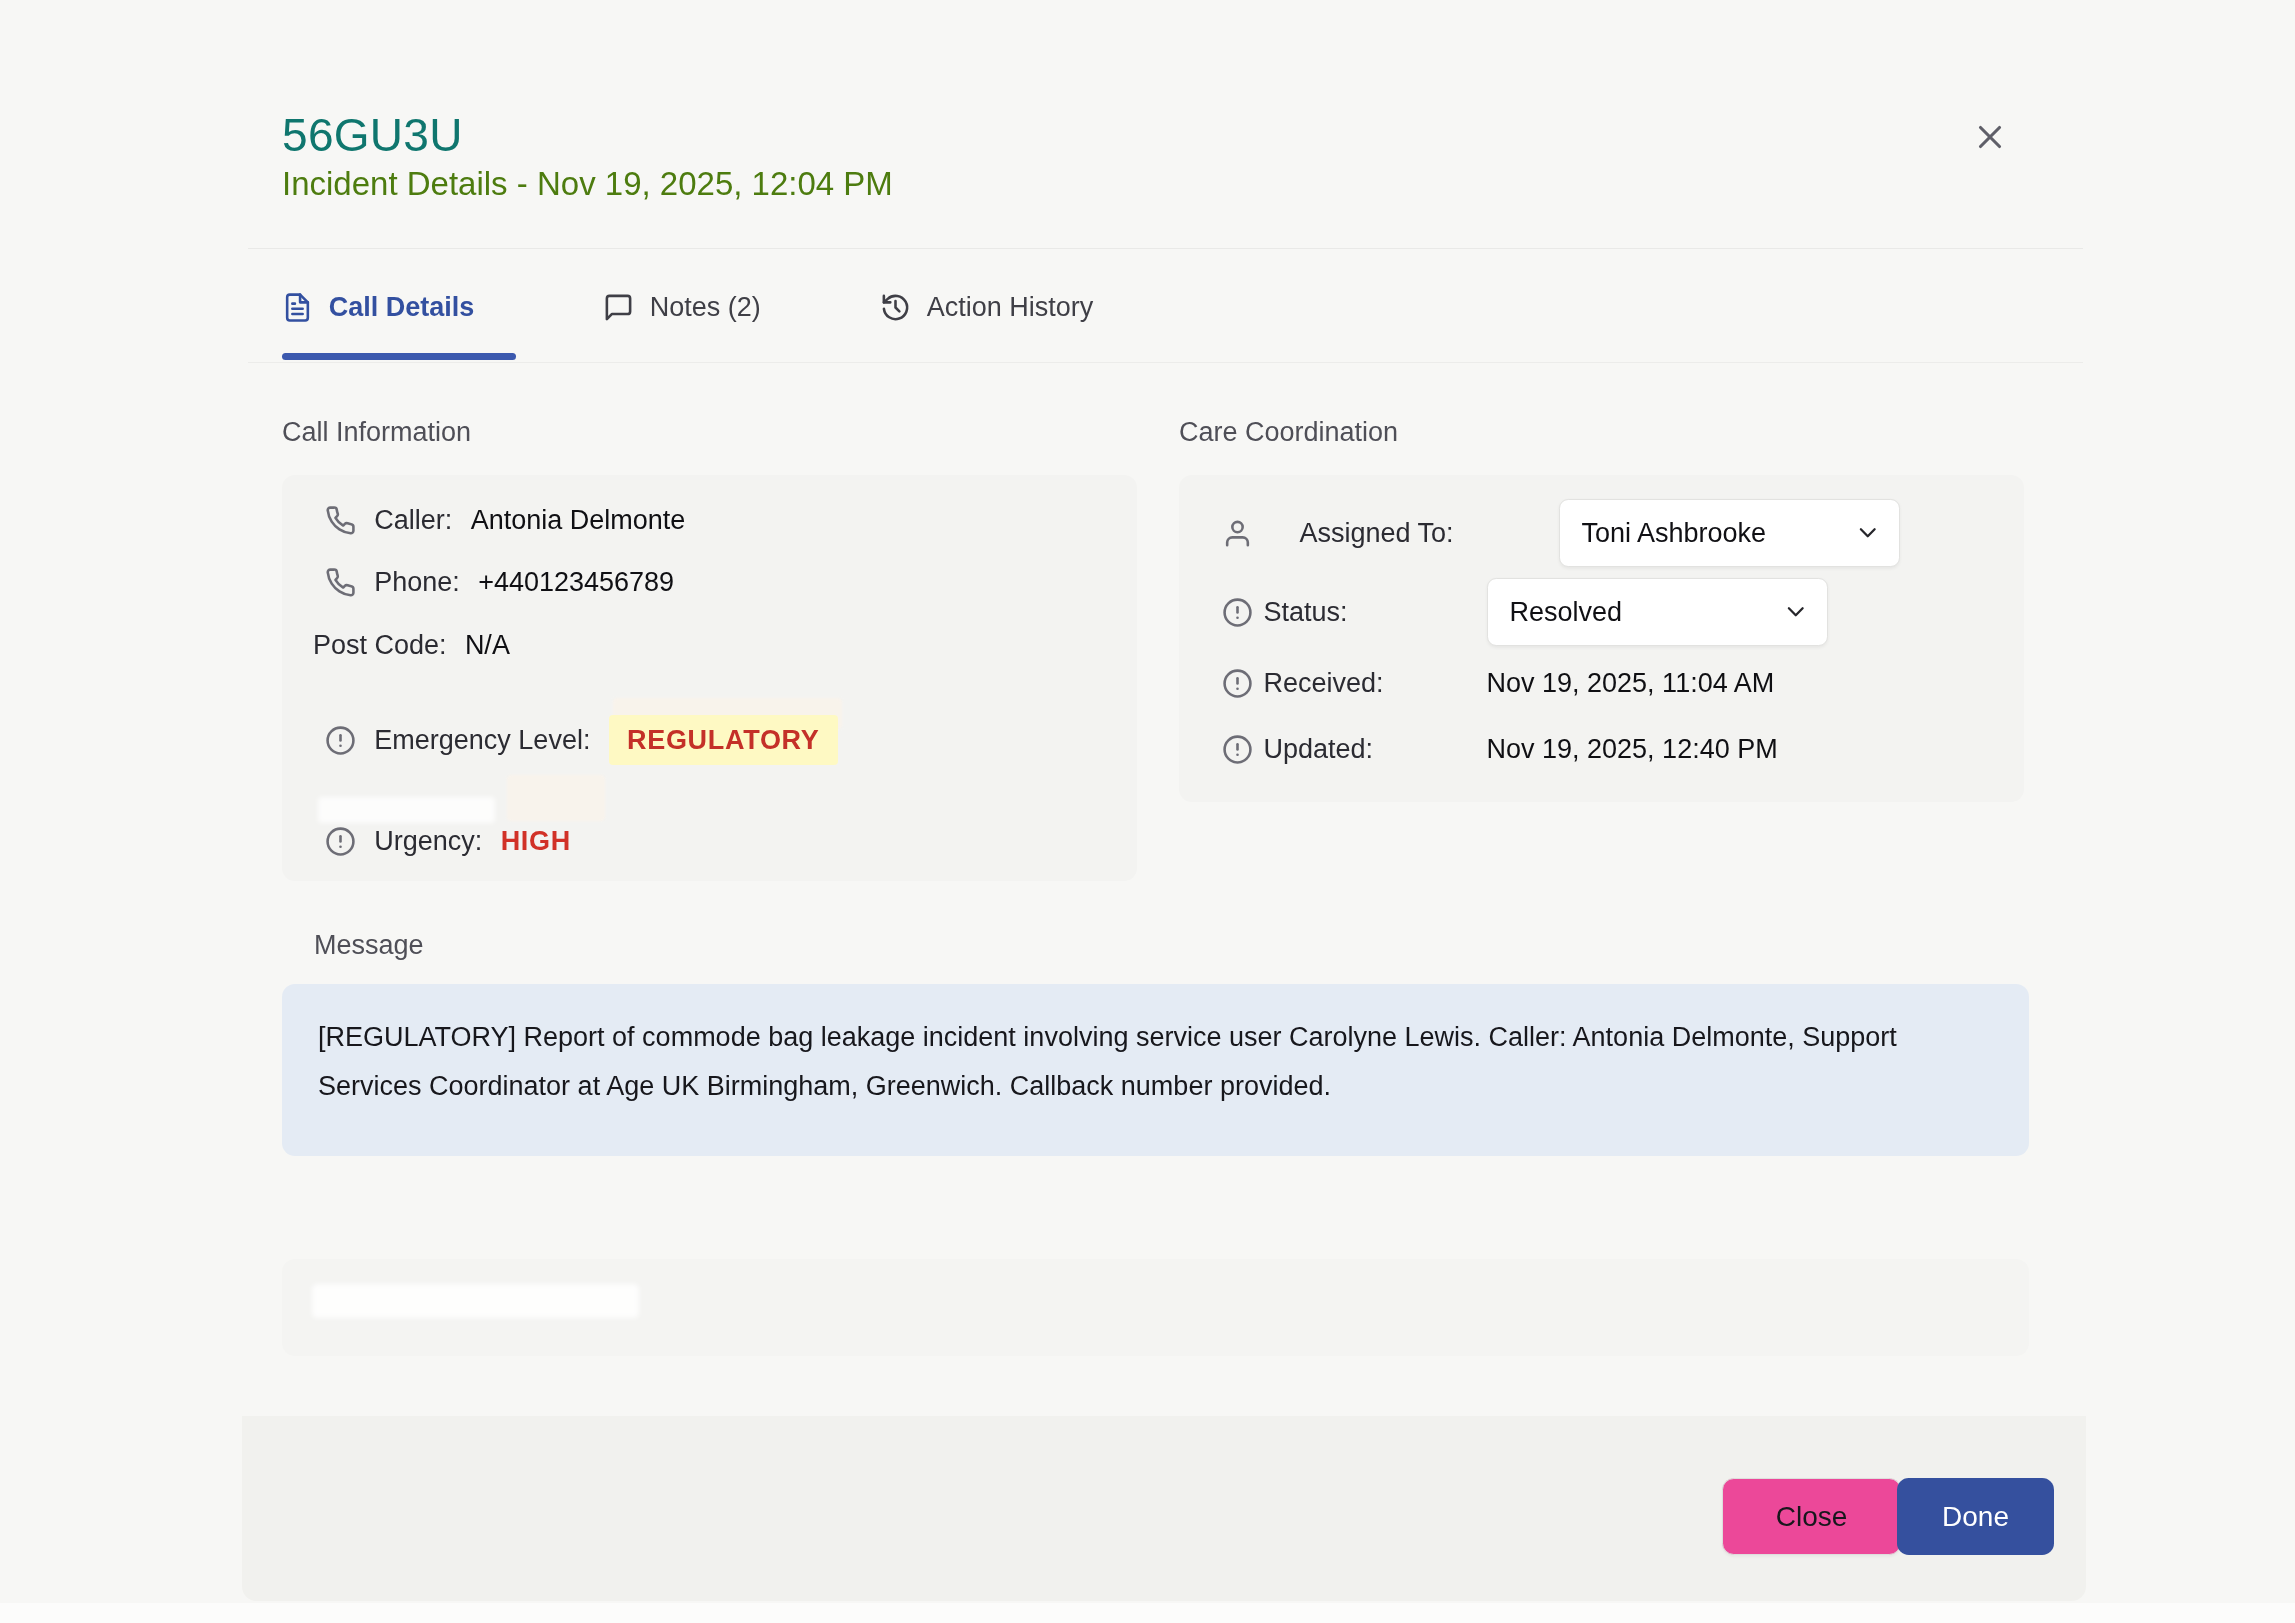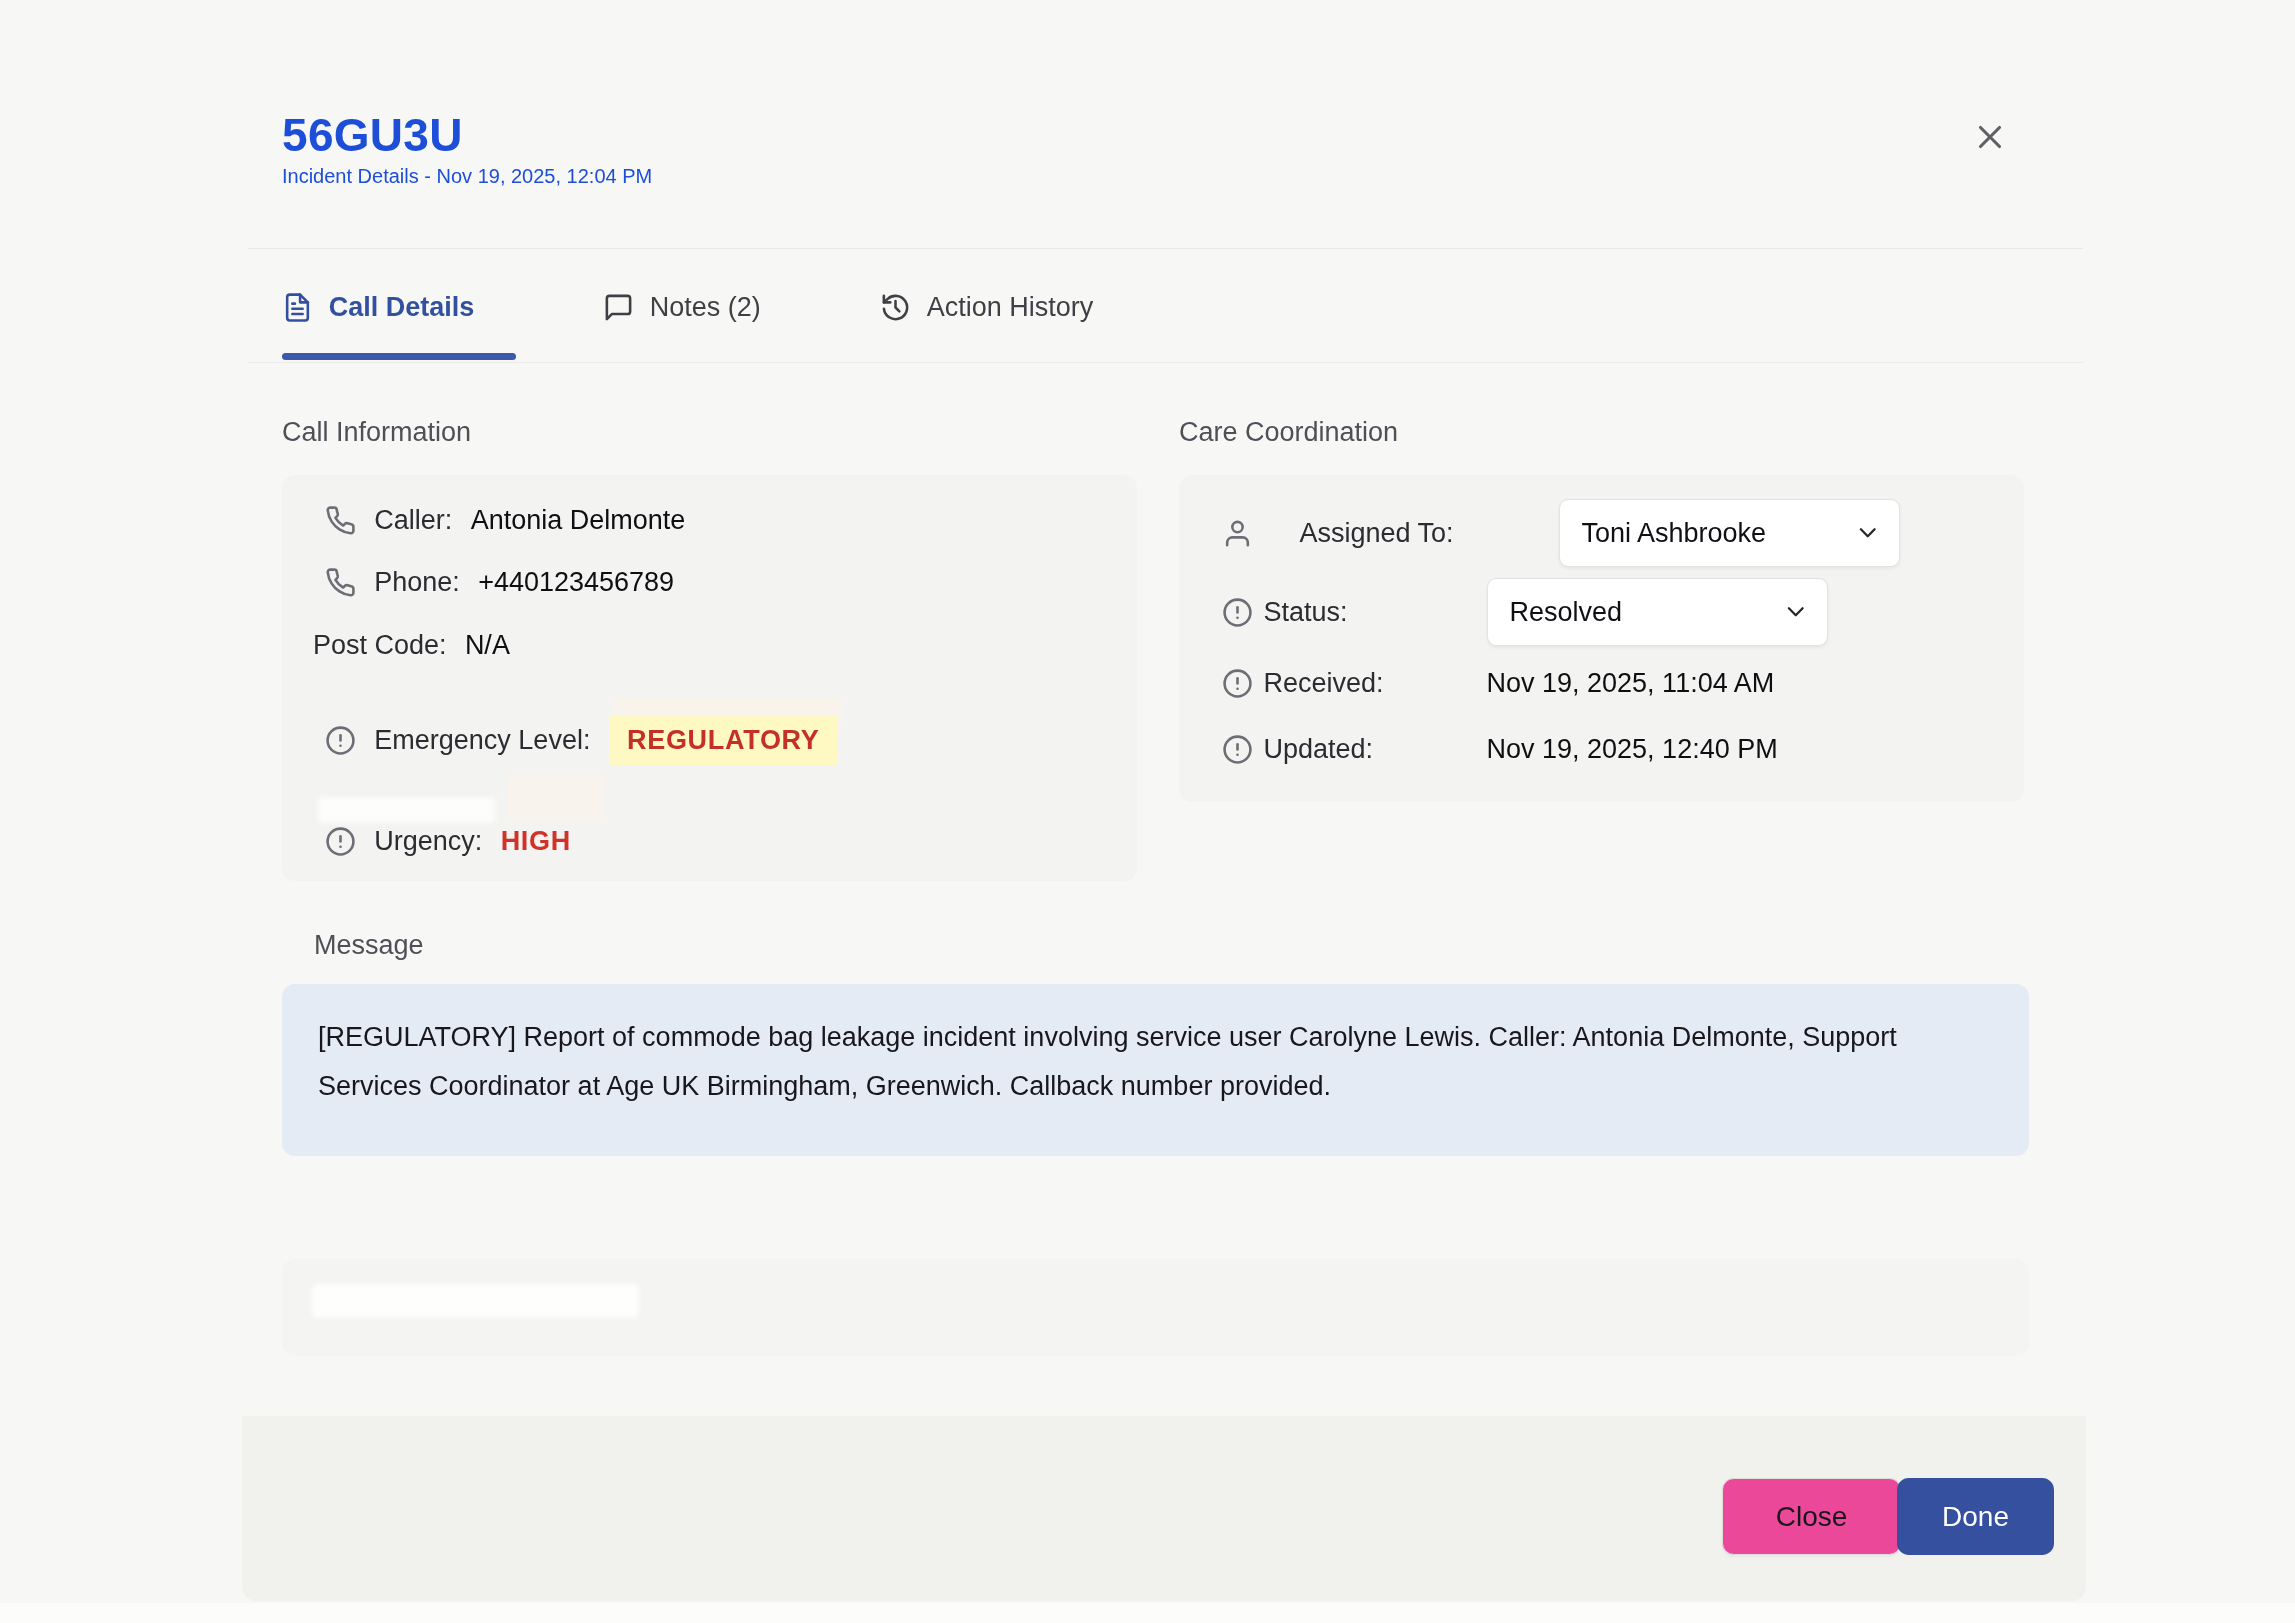--- a/index.html
+++ b/index.html
@@ -4,22 +4,22 @@
 <style>
   html,body{margin:0;padding:0;background:#ffffff;}
   .canvas{
     position:relative;width:2295px;height:1624px;overflow:hidden;
     background:#f7f7f5;font-family:"Liberation Sans",sans-serif;
     -webkit-font-smoothing:antialiased;
   }
   .bottom-strip{position:absolute;left:0;top:1603px;width:2295px;height:21px;background:#fcfcfb;}
 
   
-  .title{position:absolute;left:282px;top:77px;font-size:46px;font-weight:700;color:#1d4ed8;letter-spacing:0.3px;}
-  .subtitle{position:absolute;left:282px;top:165px;font-size:20px;color:#1d4ed8;}
+  .title{position:absolute;left:282px;top:77px;font-size:46px;font-weight:400;color:#0f766e;letter-spacing:0.3px;}
+  .subtitle{position:absolute;left:282px;top:165px;font-size:33px;color:#4d7c0f;}
   .close-btn{position:absolute;left:1962px;top:109px;width:55px;height:55px;background:none;border:none;cursor:pointer;color:#5f5f68;display:flex;align-items:center;justify-content:center;padding:0;}
   .close-btn svg{width:38px;height:38px;}
 
   .header-divider{position:absolute;left:248px;top:248px;width:1835px;height:1.3px;background:#e9e9e7;}
   .tabbar-border{position:absolute;left:248px;top:362px;width:1835px;height:1.3px;background:#ececea;}
 
   
   .tab{position:absolute;top:292px;display:flex;align-items:center;gap:15.7px;font-size:27px;background:none;border:none;cursor:pointer;padding:0;font-family:inherit;}
   .tab svg{width:31px;height:31px;flex:0 0 auto;}
   .tab-call{left:282px;color:#3350a0;font-weight:600;}

